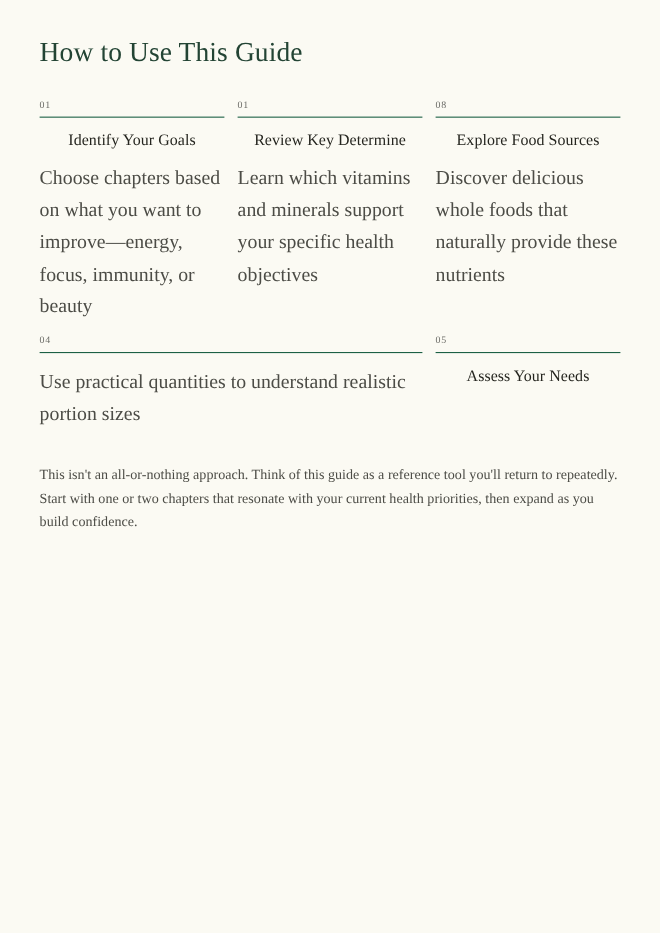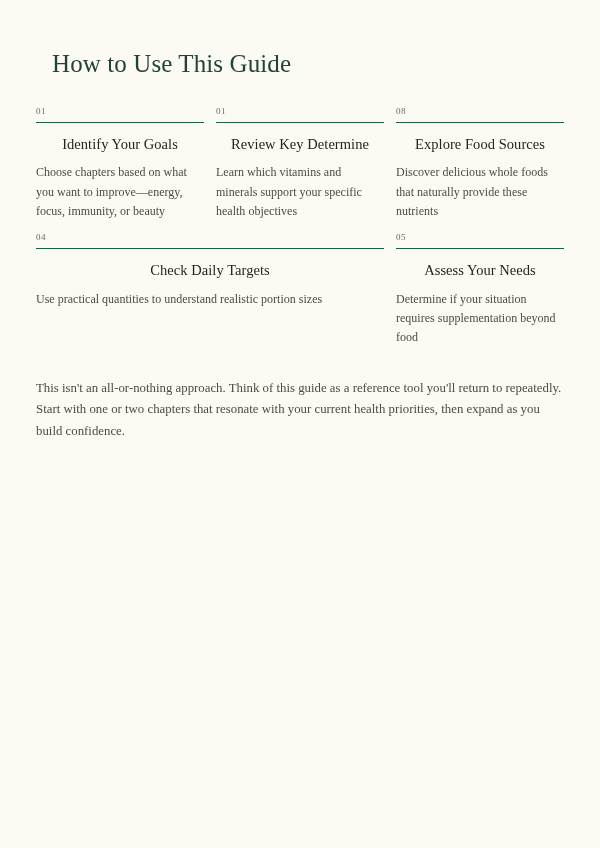--- a/index.html
+++ b/index.html
@@ -23,21 +23,21 @@
     position: relative;
     background: #fbfaf3;
   }
 
   .page-title {
     font-family: "Liberation Serif", "DejaVu Serif", serif;
     font-size: 25px;
     font-weight: 400;
     letter-spacing: 0.1px;
     color: #234434;
-    margin: 16px;
+    margin: 0;
     padding-top: 3px;
     line-height: 1.2;
   }
 
   .steps-grid {
     margin-top: 28px;
     display: grid;
     grid-template-columns: repeat(3, 1fr);
     column-gap: 14px;
     row-gap: 22px;
@@ -71,21 +71,21 @@
     font-weight: 400;
     color: #25251f;
     line-height: 1.25;
     margin: 0 0 10px 0;
     letter-spacing: 0.05px;
     text-align: center;
   }
 
   .step-desc {
     font-family: "Liberation Serif", "DejaVu Serif", serif;
-    font-size: 12px;
+    font-size: 18px;
     color: #4c4c46;
     line-height: 1.62;
     margin: 0;
     letter-spacing: 0.01px;
   }
 
   .closing {
     margin-top: 30px;
     font-family: Liberation Serif, serif;
     font-size: 12.8px;
@@ -121,28 +121,26 @@
     <div class="step">
       <div class="step-number">08</div>
       <div class="step-rule"></div>
       <h2 class="step-heading">Explore Food Sources</h2>
       <p class="step-desc">Discover delicious whole foods that naturally provide these nutrients</p>
     </div>
 
     <div class="step span-2">
       <div class="step-number">04</div>
       <div class="step-rule"></div>
-      <h2 class="step-heading">Check Daily Targets</h2>
       <p class="step-desc">Use practical quantities to understand realistic portion sizes</p>
     </div>
 
     <div class="step">
       <div class="step-number">05</div>
       <div class="step-rule"></div>
       <h2 class="step-heading">Assess Your Needs</h2>
-      <p class="step-desc">Determine if your situation requires supplementation beyond food</p>
     </div>
 
   </div>
 
   <p class="closing">This isn't an all-or-nothing approach. Think of this guide as a reference tool you'll return to repeatedly. Start with one or two chapters that resonate with your current health priorities, then expand as you build confidence.</p>
 
 </div>
 
 </body></html>

